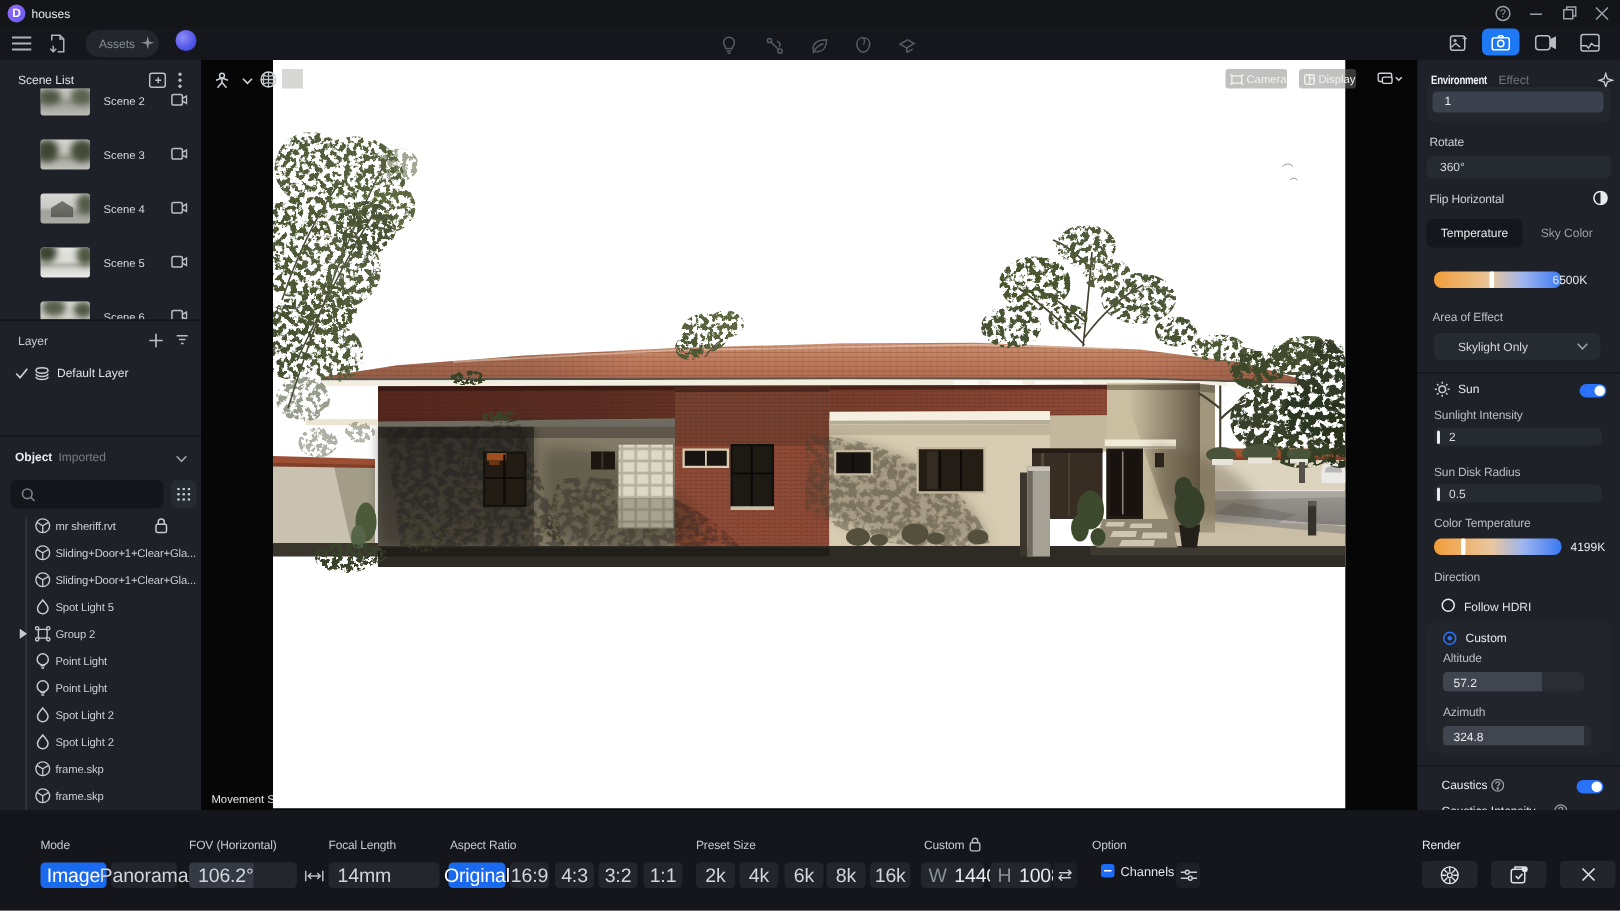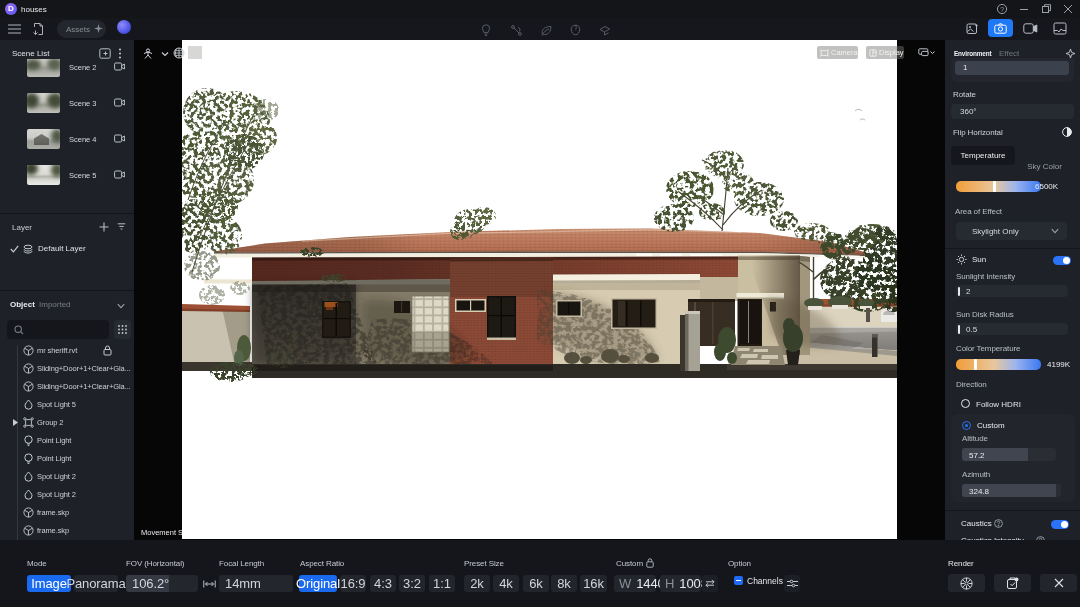--- a/index.html
+++ b/index.html
@@ -154,20 +154,28 @@
         <div class="th" id="th4"></div>
         <div class="nm">Scene 4</div>
         <svg class="cam" style="position:absolute;left:114px;top:12px" width="11" height="9" viewBox="0 0 11 9" fill="none" stroke="#b9bec6" stroke-width="1">
           <rect x=".6" y="1" width="7" height="7" rx="1.2"></rect>
           <path d="M7.6 3.6 10.4 2v5l-2.8-1.6"></path>
         </svg>
       </div>
     <div class="scene" style="top:99px">
         <div class="th" id="th5"></div>
         <div class="nm">Scene 5</div>
+        <svg class="cam" style="position:absolute;left:114px;top:12px" width="11" height="9" viewBox="0 0 11 9" fill="none" stroke="#b9bec6" stroke-width="1">
+          <rect x=".6" y="1" width="7" height="7" rx="1.2"></rect>
+          <path d="M7.6 3.6 10.4 2v5l-2.8-1.6"></path>
+        </svg>
+      </div>
+    <div class="scene" style="top:135px">
+        <div class="th" id="th6"></div>
+        <div class="nm">Scene 6</div>
         <svg class="cam" style="position:absolute;left:114px;top:12px" width="11" height="9" viewBox="0 0 11 9" fill="none" stroke="#b9bec6" stroke-width="1">
           <rect x=".6" y="1" width="7" height="7" rx="1.2"></rect>
           <path d="M7.6 3.6 10.4 2v5l-2.8-1.6"></path>
         </svg>
       </div>
   </div>
 
   <div class="abs" style="left:0;top:173px;width:134px;height:20px;background:#1e2128"></div>
     <div class="abs" style="left:0;top:173px;width:134px;height:1px;background:#121419"></div>
   <div class="abs" style="left:12px;top:183px;font-size:8px;color:#c9cdd3">Layer</div>
@@ -657,21 +665,21 @@
   <div class="rlabel" style="left:8px;top:50px">Rotate</div>
   <div class="input" style="left:6px;top:64px;width:123px;height:15px">
       <span style="margin-left:9px">360°</span>
     </div>
   <div class="rlabel" style="left:8px;top:88px">Flip Horizontal</div>
   <svg class="abs" style="left:117px;top:87px" width="10" height="10" viewBox="0 0 10 10">
       <circle cx="5" cy="5" r="4.4" fill="none" stroke="#e8eaee" stroke-width="1"></circle>
       <path d="M5 .6A4.4 4.4 0 0 1 5 9.4Z" fill="#e8eaee"></path>
     </svg>
   <div class="seg" style="left:6px;top:106px;width:64px;background:#15171c;color:#e8eaee">Temperature</div>
-  <div class="seg" style="left:70px;top:117px;width:59px;color:#9aa0a8">Sky Color</div>
+  <div class="seg" style="left:70px;top:106px;width:59px;color:#9aa0a8">Sky Color</div>
   <div class="abs" style="left:11px;top:141px;width:85px;height:11px;border-radius:5px;background:linear-gradient(90deg,#f29d38,#e8c79d 45%,#9db4ef 70%,#3a78f2)"></div>
   <div class="abs" style="left:48px;top:141px;width:3px;height:11px;background:#fff;border-radius:1px"></div>
   <div class="abs" style="left:90px;top:142px;font-size:8px;color:#e8eaee">6500K</div>
   <div class="rlabel" style="left:10px;top:167px;color:#b9bec6">Area of Effect</div>
   <div class="input" style="left:11px;top:182px;width:111px;height:18px">
       <span style="margin-left:16px">Skylight Only</span>
     <svg style="position:absolute;right:8px;top:6px" width="8" height="6" viewBox="0 0 8 6" fill="none" stroke="#9aa0a8" stroke-width="1.1">
         <path d="M.8 1.2 4 4.6 7.2 1.2"></path>
       </svg>
     </div>

